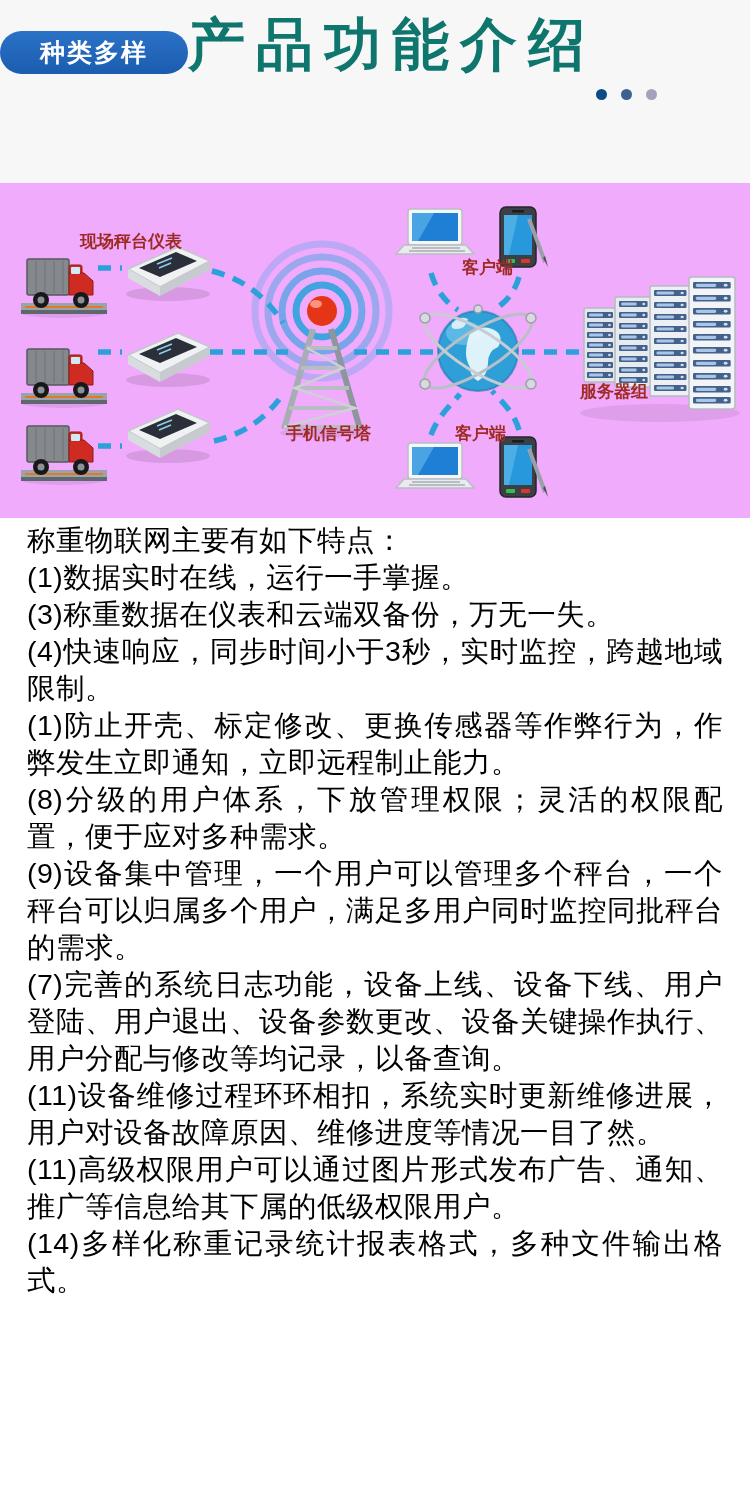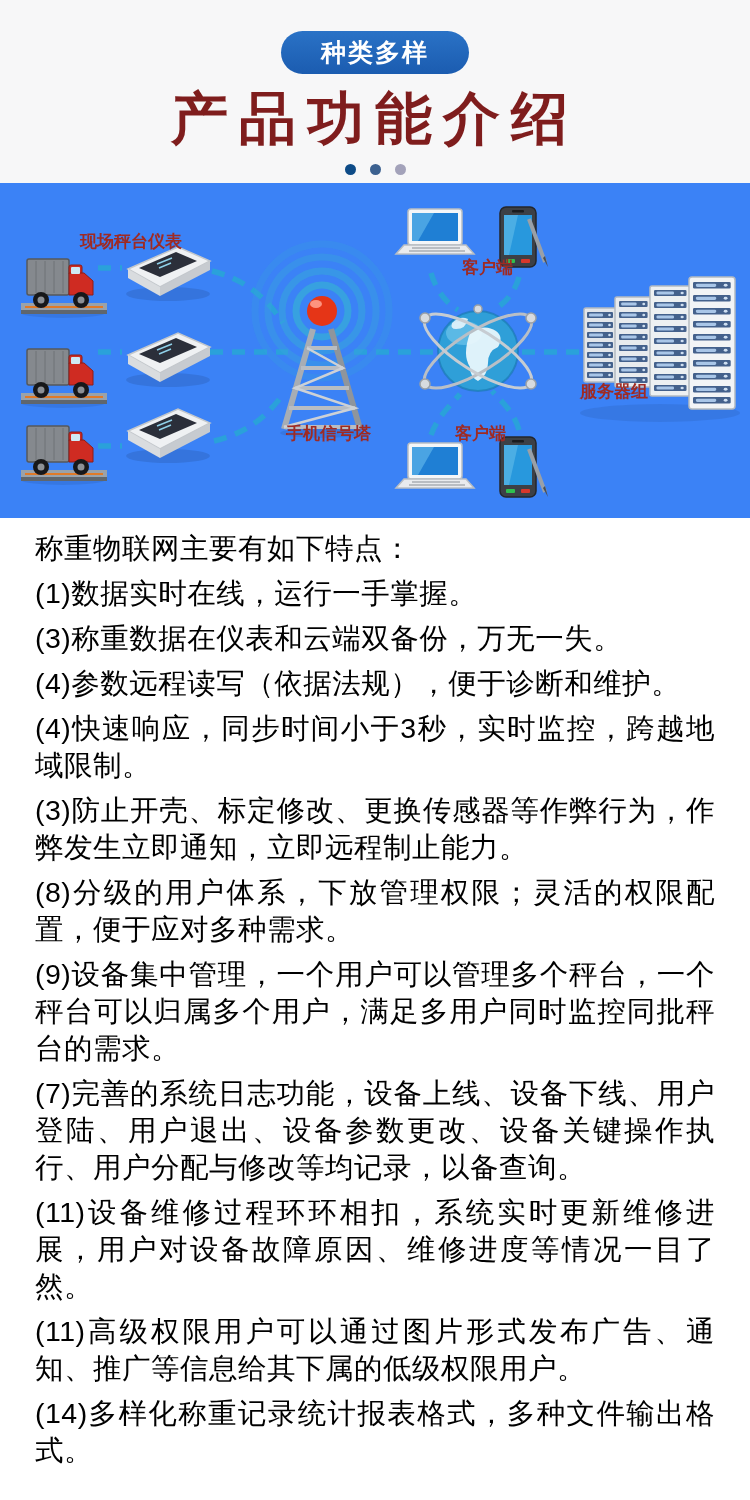--- a/index.html
+++ b/index.html
@@ -4,42 +4,42 @@
 <style>
   html,body{margin:0;padding:0;}
   body{
     width:750px;height:1500px;overflow:hidden;background:#ffffff;
     font-family:"Liberation Sans","DejaVu Sans",sans-serif;
     -webkit-font-smoothing:antialiased;
   }
   
   .header{
     width:750px;height:183px;background:#f7f7f8;
-    display:flex;flex-direction:column;align-items:center;
+    display:flex;flex-direction:row;
   }
   .badge{
     margin-top:31px;height:43px;line-height:43px;padding:0 40px;
     background:linear-gradient(180deg,#2a72c6 0%,#1b5cb0 100%);
     border-radius:23px;color:#ffffff;font-size:25px;font-weight:bold;
     letter-spacing:2px;
   }
   .title{
-    margin-top:7px;font-size:57px;font-weight:bold;color:#7f1d1d;
+    margin-top:7px;font-size:57px;font-weight:bold;color:#0f766e;
     letter-spacing:11px;white-space:nowrap;
   }
   .dots{margin-top:6px;display:flex;gap:14px;align-items:center;}
   .dot{width:11px;height:11px;border-radius:50%;background:#ccc;}
   
-  .diagram{width:750px;height:335px;background:#3b82f6;position:relative;text-align:center;}
+  .diagram{width:750px;height:335px;background:#f0abfc;position:relative;text-align:center;}
   .diagram svg{display:block;}
   .diag-label{font-weight:bold;font-size:17px;}
   
   .features{padding:4px 27px 0 27px;}
   .features p{
-    margin:8px;font-size:28.5px;line-height:37px;color:#000000;
+    margin:0;font-size:28.5px;line-height:37px;color:#000000;
     letter-spacing:0.5px;word-break:break-all;text-align:justify;
   }
 </style>
 </head>
 <body>
 
 <div class="header">
   <div class="badge">种类多样</div>
   <div class="title">产品功能介绍</div>
   <div class="dots">
@@ -208,22 +208,21 @@
   <text class="diag-label" x="462" y="90" fill="#9f2a23">客户端</text>
   <text class="diag-label" x="455" y="256" fill="#9f2a23">客户端</text>
   <text class="diag-label" x="580" y="214" fill="#9f2a23">服务器组</text>
 </svg>
 </div>
 
 <div class="features">
   <p>称重物联网主要有如下特点：</p>
   <p>(1)数据实时在线，运行一手掌握。</p>
   <p>(3)称重数据在仪表和云端双备份，万无一失。</p>
-  <p>(4)参数远程读写（依据法规），便于诊断和维护。</p>
   <p>(4)快速响应，同步时间小于3秒，实时监控，跨越地域限制。</p>
-  <p>(3)防止开壳、标定修改、更换传感器等作弊行为，作弊发生立即通知，立即远程制止能力。</p>
+  <p>(1)防止开壳、标定修改、更换传感器等作弊行为，作弊发生立即通知，立即远程制止能力。</p>
   <p>(8)分级的用户体系，下放管理权限；灵活的权限配置，便于应对多种需求。</p>
   <p>(9)设备集中管理，一个用户可以管理多个秤台，一个秤台可以归属多个用户，满足多用户同时监控同批秤台的需求。</p>
   <p>(7)完善的系统日志功能，设备上线、设备下线、用户登陆、用户退出、设备参数更改、设备关键操作执行、用户分配与修改等均记录，以备查询。</p>
   <p>(11)设备维修过程环环相扣，系统实时更新维修进展，用户对设备故障原因、维修进度等情况一目了然。</p>
   <p>(11)高级权限用户可以通过图片形式发布广告、通知、推广等信息给其下属的低级权限用户。</p>
   <p>(14)多样化称重记录统计报表格式，多种文件输出格式。</p>
 </div>
 
 </body></html>

